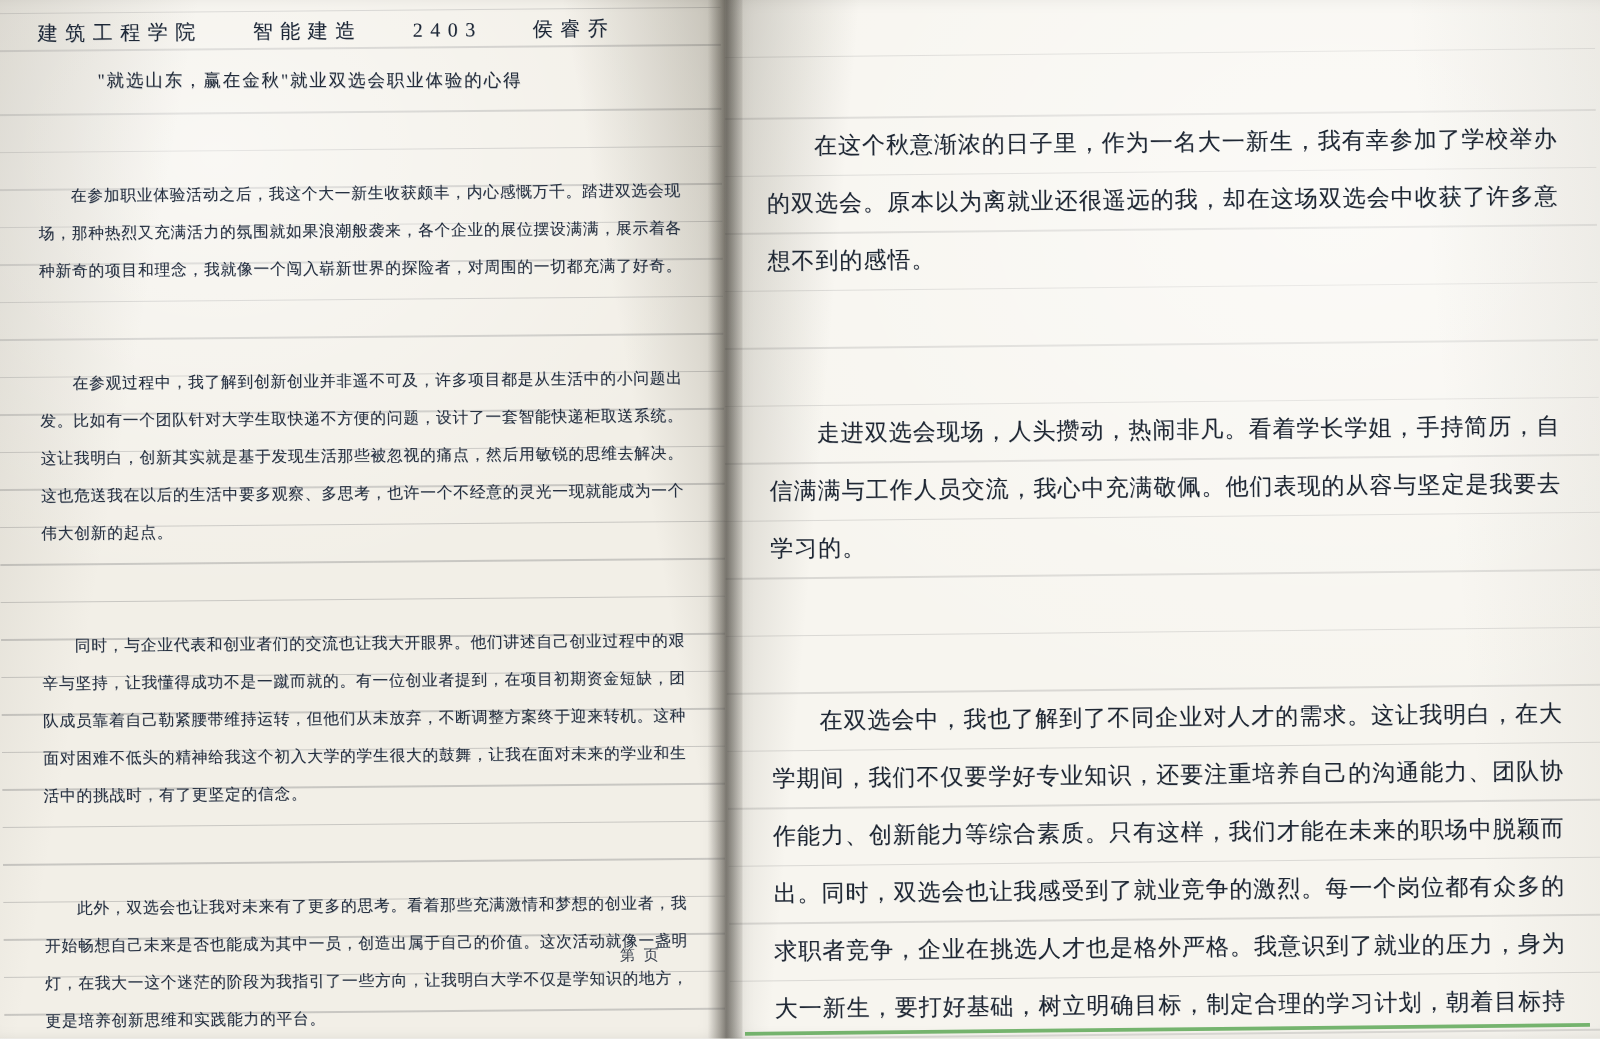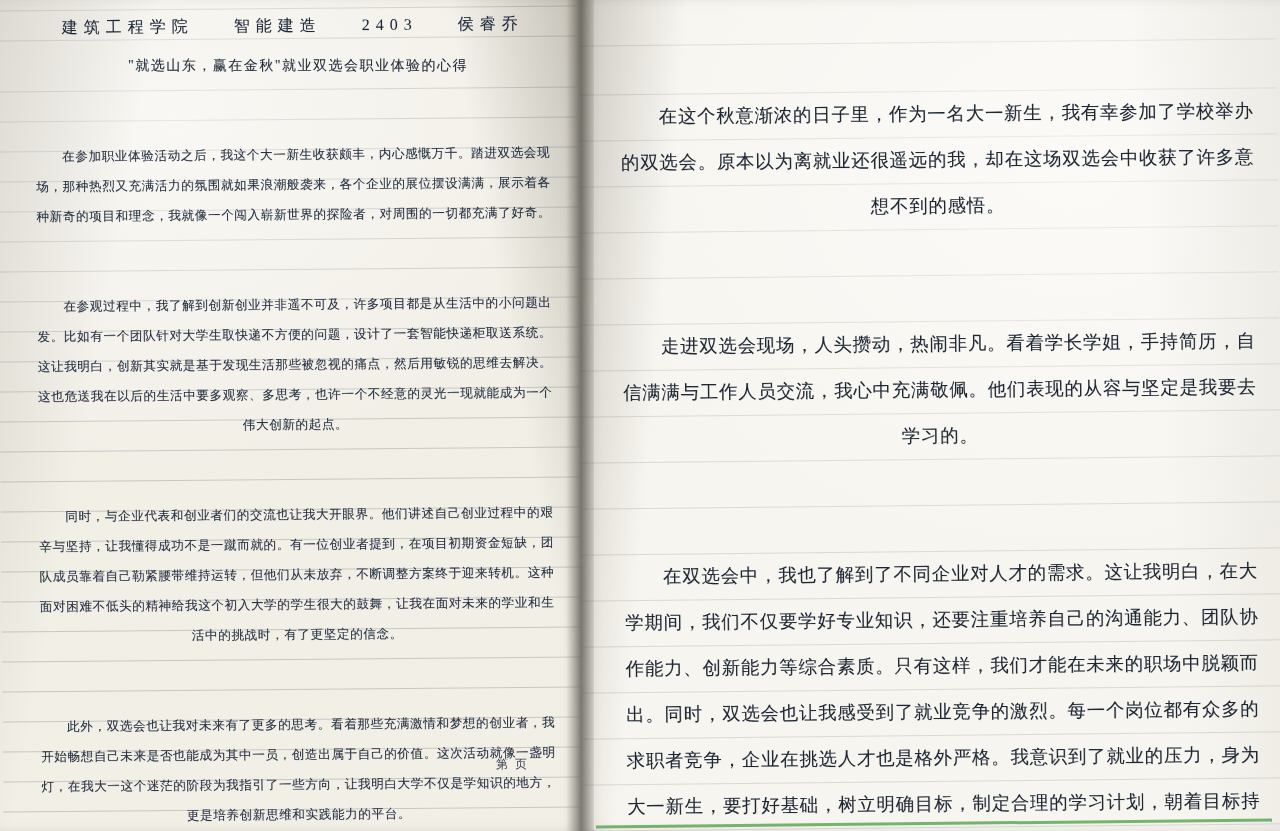--- a/index.html
+++ b/index.html
@@ -7,21 +7,20 @@
     padding: 0;
     background: #ffffff;
   }
   #page {
     position: relative;
     width: 1280px;
     height: 831px;
     overflow: hidden;
     background: #e8e6e1;
     font-family: "Liberation Serif", serif;
-    text-align: center;
   }
 
   
   .sheet {
     position: absolute;
     top: 0;
     height: 831px;
     overflow: hidden;
   }
   .sheet-left {

